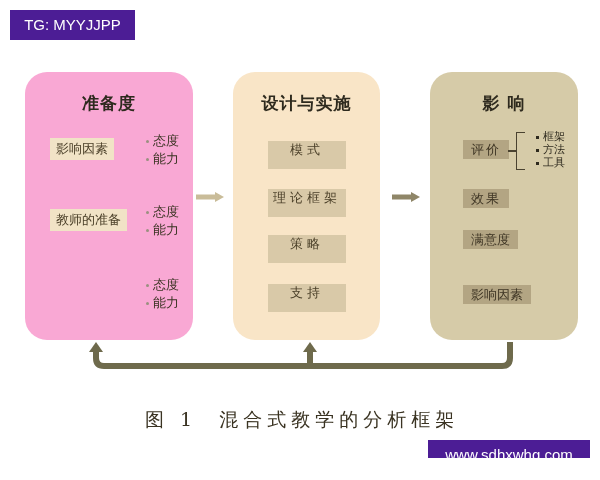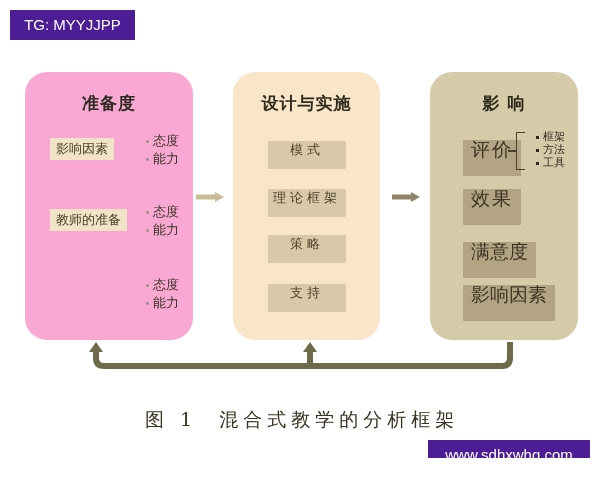--- a/index.html
+++ b/index.html
@@ -15,21 +15,21 @@
   .p3 { left:430px; width:148px; background:#d6cba8; }
 
   .ptitle { position:absolute; top:20px; left:0; right:0; text-align:center; font-weight:bold; font-size:17px; color:#2e2a1e; letter-spacing:1px; }
 
   .prep { position:absolute; left:25px; height:22px; line-height:22px; padding:0 6px; background:#f1e3c6; font-size:13px; color:#4a3f28; }
   .sub { position:absolute; left:121px; font-size:13px; color:#3a3322; line-height:18px; }
   .sub .d { display:inline-block; width:3px; height:3px; background:#9a9080; border-radius:50%; margin-right:4px; vertical-align:middle; }
 
   .mbox { position:absolute; left:35px; width:78px; height:28px; line-height:18px; text-align:center; background:#d9c9a8; font-size:13px; color:#4a3f28; letter-spacing:4px; }
 
-  .ibox { position:absolute; left:33px; height:36px; line-height:19px; padding:0 8px; background:#b3a583; font-size:19px; color:#3e3524; letter-spacing:2px; }
+  .ibox { position:absolute; left:33px; height:19px; line-height:19px; padding:0 8px; background:#b3a583; font-size:13px; color:#3e3524; letter-spacing:2px; }
   .brk { position:absolute; left:86px; top:60px; width:8px; height:36px; border:1.5px solid #4a4230; border-right:none; }
   .brk-line { position:absolute; left:78px; top:78px; width:8px; height:2px; background:#4a4230; }
   .isub { position:absolute; left:106px; font-size:11px; line-height:13px; color:#2e2a1e; font-weight:normal; }
   .isub .d { display:inline-block; width:3px; height:3px; background:#2e2a1e; margin-right:4px; vertical-align:middle; }
 
   .arrow { position:absolute; top:192px; width:28px; height:10px; }
   .a1 { left:196px; }
   .a2 { left:392px; }
 
   .caption { position:absolute; left:145px; top:407px; font-size:19px; letter-spacing:5px; color:#3a3322; }
@@ -83,21 +83,21 @@
   <div class="ptitle">影 响</div>
   <div class="ibox" style="top:68px;">评价</div>
   <div class="brk-line"></div>
   <div class="brk"></div>
   <div class="isub" style="top:58px;">
     <div><span class="d"></span><span>框架</span></div>
     <div><span class="d"></span><span>方法</span></div>
     <div><span class="d"></span><span>工具</span></div>
   </div>
   <div class="ibox" style="top:117px;">效果</div>
-  <div class="ibox" style="top:170px; letter-spacing:0;">满意度</div>
+  <div class="ibox" style="top:158px; letter-spacing:0;">满意度</div>
   <div class="ibox" style="top:213px; letter-spacing:0;">影响因素</div>
 </div>
 
 <svg class="feedback" width="600" height="480">
   <path d="M510 342 L510 358 Q510 366 502 366 L104 366 Q96 366 96 358 L96 350" fill="none" stroke="#6e6a4c" stroke-width="6"></path>
   <polygon points="89,352 96,342 103,352" fill="#6e6a4c"></polygon>
   <path d="M310 366 Q310 362 310 356 L310 350" fill="none" stroke="#6e6a4c" stroke-width="6"></path>
   <polygon points="303,352 310,342 317,352" fill="#6e6a4c"></polygon>
 </svg>
 

